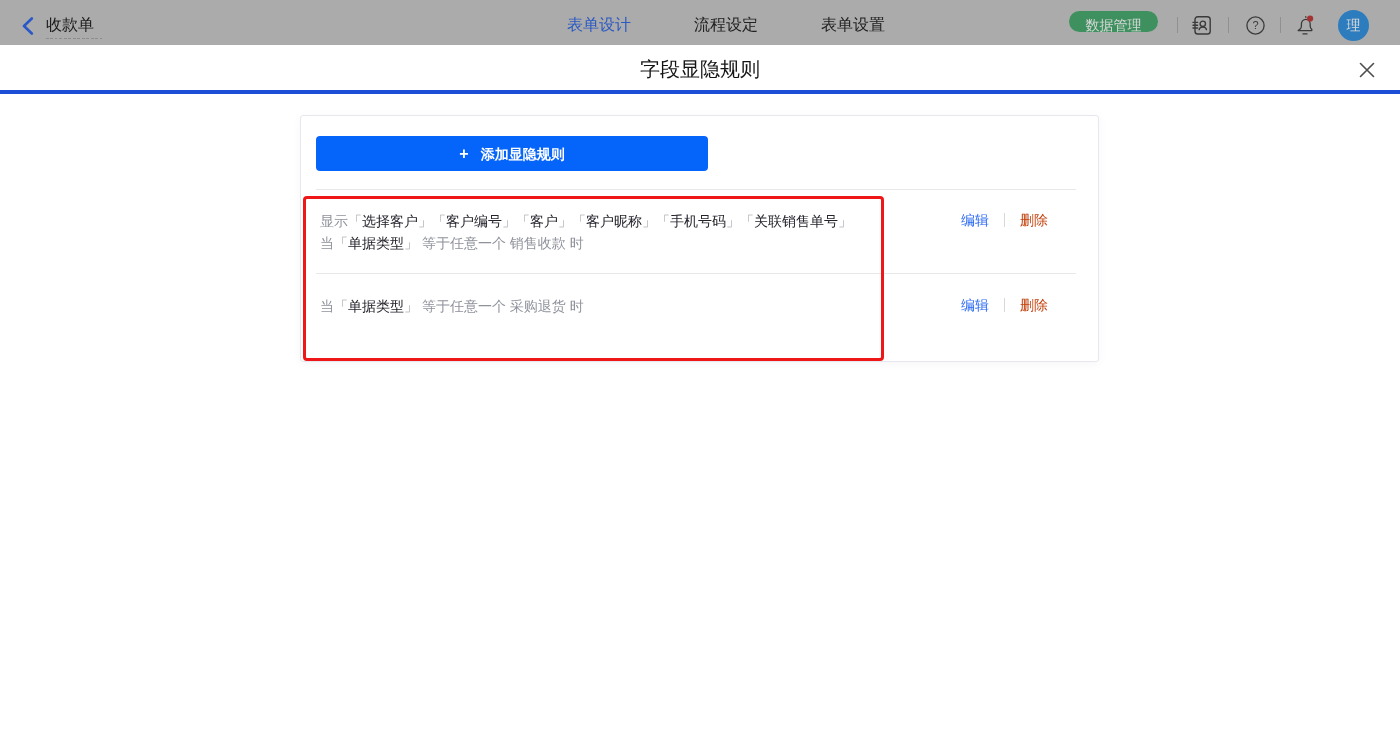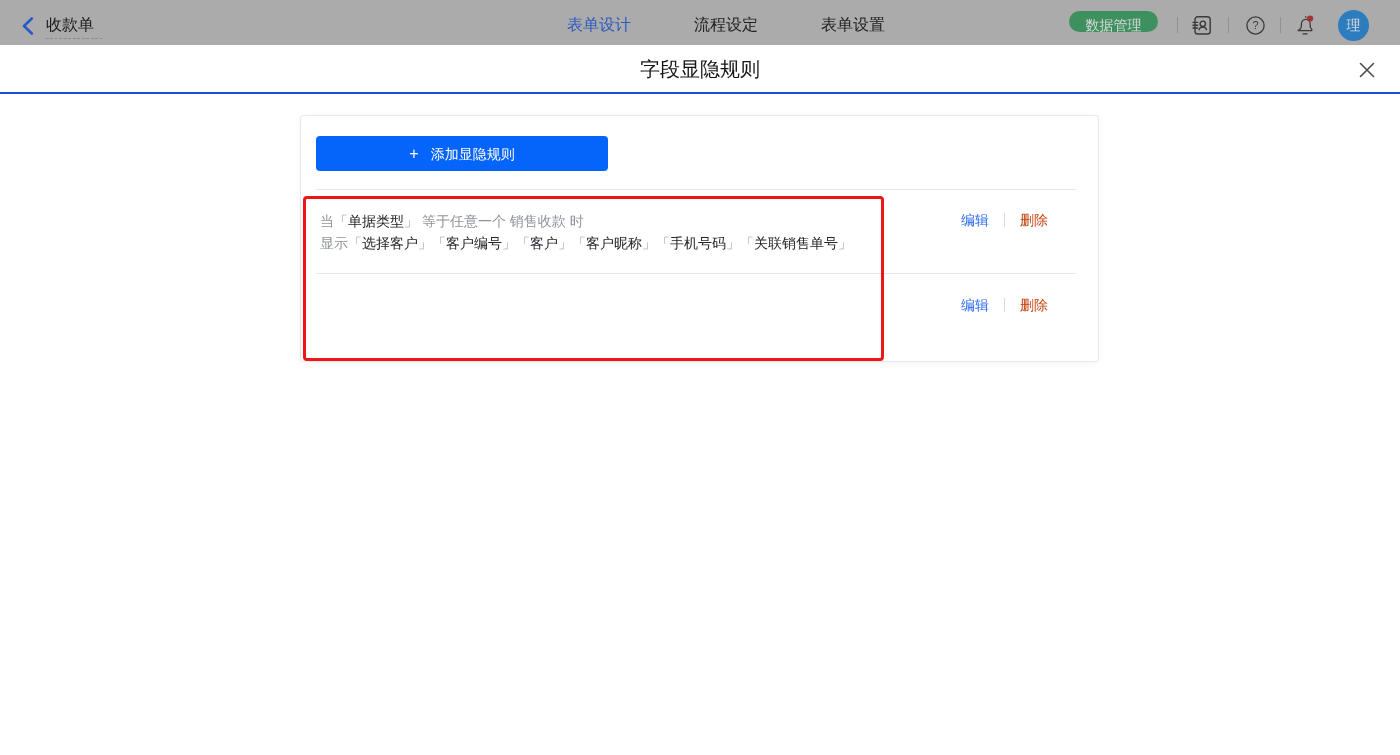--- a/index.html
+++ b/index.html
@@ -12,27 +12,27 @@
   .hname { position:absolute; left:46px; top:4px; height:45px; line-height:44px; font-size:16px; color:#1b1b1b;font-family:Liberation Mono, monospace; }
   .hname .dash { position:absolute; left:0; width:56px; bottom:10px; height:1px; background:repeating-linear-gradient(90deg,#8c8c8c 0 2.5px,rgba(0,0,0,0) 2.5px 4.5px); }
   .nav { position:absolute; left:0; top:0; width:1400px; height:45px; text-align:center;margin-left:26px; }
   .nav span { display:inline-block; line-height:44px; font-size:16px; color:#222; margin:3px 31.5px 0; }
   .nav .on { color:#2b5ac2; }
   .pill { position:absolute; left:1069px; top:11px; width:89px; height:21px; border-radius:15px; background:#3e915f; color:#d7d7d7; font-size:14px; text-align:center; line-height:29px; }
   .vdiv { position:absolute; top:17px; width:1px; height:16px; background:#909090; }
   .avatar { position:absolute; left:1338px; top:10px; width:31px; height:31px; border-radius:50%; background:#2d7cbd; color:#d9d9d9; font-size:14px; text-align:center; line-height:31px; }
 
   
-  .tbar { position:absolute; left:0; top:45px; width:1400px; height:49px; background:#fff; border-bottom:2px solid #1d4ed8; }
+  .tbar { position:absolute; left:0; top:45px; width:1400px; height:49px; background:#fff; border-bottom:4px solid #1d4ed8; }
   .ttl { position:absolute; left:0; width:1400px; top:0; height:49px; text-align:center; line-height:49px; font-size:20px; color:#141414; }
   .close { position:absolute; left:1353px; top:56px; width:28px; height:28px; }
 
   
   .card { position:absolute; left:300px; top:115px; width:799px; height:247px; background:#fff; border:1px solid #e7e8ef; border-radius:3px; box-shadow:0 2px 10px rgba(31,35,41,0.04); }
-  .addbtn { position:absolute; left:316px; top:136px; width:292px; height:35px; background:#0564fa; border-radius:4px; color:#fff; font-size:14px; text-align:center; line-height:35px; }
+  .addbtn { position:absolute; left:316px; top:136px; width:392px; height:35px; background:#0564fa; border-radius:4px; color:#fff; font-size:14px; text-align:center; line-height:35px;font-weight:bold; }
   .addbtn .plus { font-size:16px; margin-right:12px; }
   .hline { position:absolute; height:1px; background:#e8e8e8; }
   .ruletxt { position:absolute; left:320px; font-size:14px; line-height:22px; color:#8f929b; white-space:nowrap; }
   .ruletxt b { color:#23232b; font-weight:500; }
   .acts { position:absolute; font-size:14px; line-height:14px; }
   .acts .e { color:#2d6bf3; }
   .acts .d { color:#c2410c;text-align:right; }
   .redbox { position:absolute; left:303px; top:196px; width:581px; height:165px; border:3px solid #ee1616; border-radius:4px; }
 </style>
 </head>
@@ -75,23 +75,24 @@
   </div>
   <svg class="close" viewBox="0 0 28 28">
     <path d="M7.5 7.5 L20.5 20.5 M20.5 7.5 L7.5 20.5" stroke="#4d4d4d" stroke-width="1.6" stroke-linecap="round"></path>
   </svg>
 
   <div class="card"></div>
   <div class="addbtn"><span class="plus">+</span>添加显隐规则</div>
   <div class="hline" style="left:316px; top:189px; width:760px;"></div>
 
   <div class="ruletxt" style="top:210px;">
+    <div>显示「<b>选择客户</b>」「<b>客户编号</b>」「<b>客户</b>」「<b>客户昵称</b>」「<b>手机号码</b>」「<b>关联销售单号</b>」</div>
     <div>当「<b>单据类型</b>」 等于任意一个 销售收款 时</div>
-    <div>显示「<b>选择客户</b>」「<b>客户编号</b>」「<b>客户</b>」「<b>客户昵称</b>」「<b>手机号码</b>」「<b>关联销售单号</b>」</div>
   </div>
   <div class="acts" style="left:961px; top:213px;"><span class="e">编辑</span><span style="display:inline-block;width:1px;height:14px;background:#d8d8d8;margin:0 15px;vertical-align:-2px;"></span><span class="d">删除</span></div>
   <div class="hline" style="left:316px; top:273px; width:760px;"></div>
 
   <div class="ruletxt" style="top:295px;">
+    <div>当「<b>单据类型</b>」 等于任意一个 采购退货 时</div>
   </div>
   <div class="acts" style="left:961px; top:298px;"><span class="e">编辑</span><span style="display:inline-block;width:1px;height:14px;background:#d8d8d8;margin:0 15px;vertical-align:-2px;"></span><span class="d">删除</span></div>
 
   <div class="redbox"></div>
 
 </body></html>

